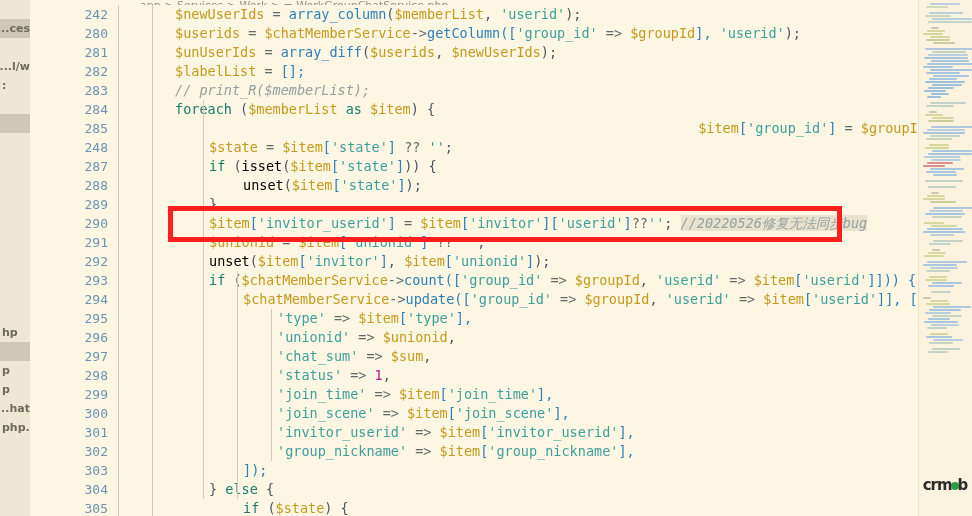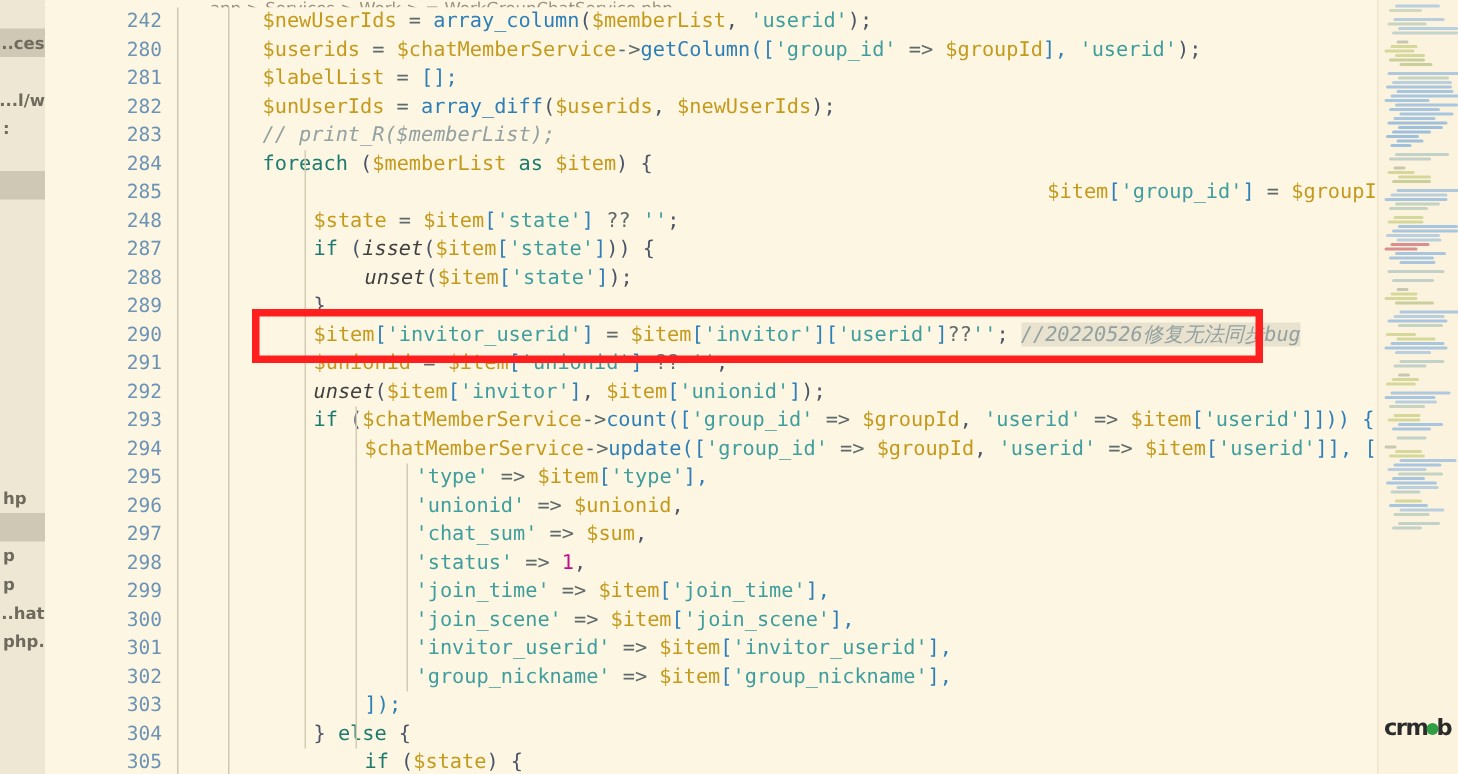--- a/index.html
+++ b/index.html
@@ -61,21 +61,21 @@
     font-size:13.5px;
     padding-left:6px;
   }
   
   .guide{position:absolute;width:1px;background:#D3CBB4;}
 
   
   .t-var{color:#C59A1C;}
   .t-fn{color:#2E7FB8;}
   .t-kw{color:#1C7A6E;}
-  .t-kw2{color:#404040;font-style:italic;}
+  .t-kw2{color:#000000;}
   .t-str{color:#3E9E9E;}
   .t-op{color:#5F6B6B;}
   .t-punct{color:#4A5568;}
   .t-num{color:#C0118A;}
   .t-brk{color:#2E7FB8;}
   .t-com{color:#93A1A1;font-style:italic;}
   .t-com-hl{color:#93A1A1;font-style:italic;background:#E9E2CE;}
 
   
   .redbox{
@@ -170,22 +170,22 @@
       <div class="ln">303</div>
       <div class="ln">304</div>
       <div class="ln">305</div>
     </div>
   <div class="fold-a"></div>
   <div class="fold-b"></div>
 
   <div class="code" id="code">
       <div class="cl" style="padding-left: 6px;"><span class="t-var">$newUserIds</span><span class="t-op"> = </span><span class="t-fn">array_column</span><span class="t-punct">(</span><span class="t-var">$memberList</span><span class="t-punct">, </span><span class="t-str">'userid'</span><span class="t-punct">);</span></div>
       <div class="cl" style="padding-left: 6px;"><span class="t-var">$userids</span><span class="t-op"> = </span><span class="t-var">$chatMemberService</span><span class="t-op">-&gt;</span><span class="t-fn">getColumn</span><span class="t-brk">([</span><span class="t-str">'group_id'</span><span class="t-op"> =&gt; </span><span class="t-var">$groupId</span><span class="t-brk">], </span><span class="t-str">'userid'</span><span class="t-punct">);</span></div>
+      <div class="cl" style="padding-left: 6px;"><span class="t-var">$unUserIds</span><span class="t-op"> = </span><span class="t-fn">array_diff</span><span class="t-punct">(</span><span class="t-var">$userids</span><span class="t-punct">, </span><span class="t-var">$newUserIds</span><span class="t-punct">);</span></div>
       <div class="cl" style="padding-left: 6px;"><span class="t-var">$labelList</span><span class="t-op"> = </span><span class="t-brk">[];</span></div>
-      <div class="cl" style="padding-left: 6px;"><span class="t-var">$unUserIds</span><span class="t-op"> = </span><span class="t-fn">array_diff</span><span class="t-punct">(</span><span class="t-var">$userids</span><span class="t-punct">, </span><span class="t-var">$newUserIds</span><span class="t-punct">);</span></div>
       <div class="cl" style="padding-left: 6px;"><span class="t-com">// print_R($memberList);</span></div>
       <div class="cl" style="padding-left: 6px;"><span class="t-kw">foreach</span><span class="t-punct"> (</span><span class="t-var">$memberList</span><span class="t-kw"> as </span><span class="t-var">$item</span><span class="t-punct">) {</span></div>
       <div class="cl" style="padding-left: 40px; text-align: right;"><span class="t-var">$item</span><span class="t-brk">[</span><span class="t-str">'group_id'</span><span class="t-brk">]</span><span class="t-op"> = </span><span class="t-var">$groupId</span><span class="t-punct">;</span></div>
       <div class="cl" style="padding-left: 40px;"><span class="t-var">$state</span><span class="t-op"> = </span><span class="t-var">$item</span><span class="t-brk">[</span><span class="t-str">'state'</span><span class="t-brk">]</span><span class="t-op"> ?? </span><span class="t-str">''</span><span class="t-punct">;</span></div>
       <div class="cl" style="padding-left: 40px;"><span class="t-kw">if</span><span class="t-punct"> (</span><span class="t-kw2">isset</span><span class="t-punct">(</span><span class="t-var">$item</span><span class="t-brk">[</span><span class="t-str">'state'</span><span class="t-brk">]</span><span class="t-punct">)) {</span></div>
       <div class="cl" style="padding-left: 74px;"><span class="t-kw2">unset</span><span class="t-punct">(</span><span class="t-var">$item</span><span class="t-brk">[</span><span class="t-str">'state'</span><span class="t-brk">]</span><span class="t-punct">);</span></div>
       <div class="cl" style="padding-left: 40px;"><span class="t-punct">}</span></div>
       <div class="cl" style="padding-left: 40px;"><span class="t-var">$item</span><span class="t-brk">[</span><span class="t-str">'invitor_userid'</span><span class="t-brk">]</span><span class="t-op"> = </span><span class="t-var">$item</span><span class="t-brk">[</span><span class="t-str">'invitor'</span><span class="t-brk">][</span><span class="t-str">'userid'</span><span class="t-brk">]</span><span class="t-op">??</span><span class="t-str">''</span><span class="t-punct">; </span><span class="t-com-hl">//20220526修复无法同步bug</span></div>
       <div class="cl" style="padding-left: 40px;"><span class="t-var">$unionid</span><span class="t-op"> = </span><span class="t-var">$item</span><span class="t-brk">[</span><span class="t-str">'unionid'</span><span class="t-brk">]</span><span class="t-op"> ?? </span><span class="t-str">''</span><span class="t-punct">;</span></div>
       <div class="cl" style="padding-left: 40px;"><span class="t-kw2">unset</span><span class="t-punct">(</span><span class="t-var">$item</span><span class="t-brk">[</span><span class="t-str">'invitor'</span><span class="t-brk">]</span><span class="t-punct">, </span><span class="t-var">$item</span><span class="t-brk">[</span><span class="t-str">'unionid'</span><span class="t-brk">]</span><span class="t-punct">);</span></div>

